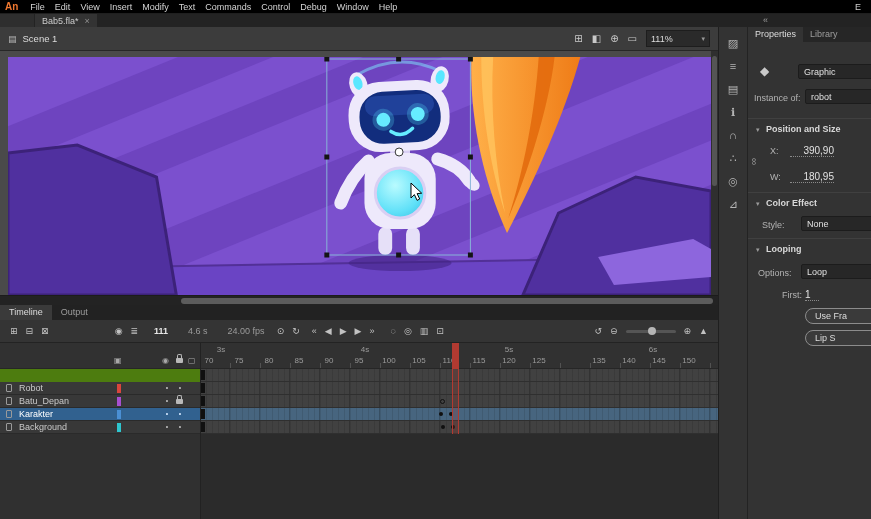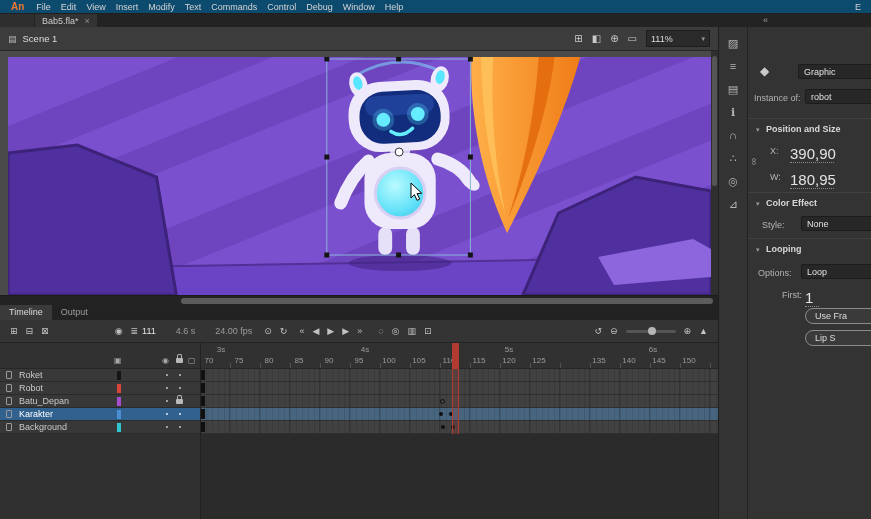--- a/index.html
+++ b/index.html
@@ -1,21 +1,21 @@
 <!DOCTYPE html>
 <html style="--stage-purple: #7b50ce; --stage-purple-dark: #6e44bf; --stage-rock: #50309f; --stage-orange: #f5891f; --robot-cyan: #59e7ff; --selection-blue: #31618f; --playhead-red: #b23a31;"><head>
 <meta charset="utf-8">
 <style>
   html,body{margin:0;padding:0;background:#1a1a1a;}
   #app{position:relative;width:871px;height:519px;background:#2e2e2e;overflow:hidden;
        font-family:"Liberation Sans","DejaVu Sans",sans-serif;color:#ccc;user-select:none;}
   
-  .menubar{position:absolute;left:0;top:0;width:100%;height:14px;background:#0c4a6e;
+  .menubar{position:absolute;left:0;top:0;width:100%;height:14px;background:#000000;
            border-bottom:1px solid #1f1f1f;display:flex;align-items:center;font-size:9px;
-           color:#d4d4d4;box-sizing:border-box;padding-left:6px;}
+           color:#d4d4d4;box-sizing:border-box;}
   .logo{color:#f07830;font-weight:bold;font-size:10px;padding:0 7px 0 5px;}
   .mi{padding:0 5px;}
   .mright{margin-left:auto;padding-right:10px;color:#cfcfcf;}
   
   .tabbar{position:absolute;left:0;top:14px;width:100%;height:13px;background:#232323;display:flex;margin-left:34px;}
   .doctab{margin-left:1px;background:#333;display:flex;align-items:center;padding:0 7px;
           font-size:9px;color:#ccc;gap:6px;}
   .tclose{color:#8f8f8f;}
   .collapse{position:absolute;left:729px;top:0;line-height:13px;font-size:9px;color:#9a9a9a;}
   
@@ -40,21 +40,21 @@
   
   .timeline{position:absolute;left:0;top:305px;width:718px;bottom:0;background:#4d7c0f;}
   .tl-tabs{position:absolute;left:0;top:0;width:100%;height:15px;background:#222;display:flex;}
   .tltab{padding:0 9px;font-size:9px;line-height:15px;color:#9d9d9d;}
   .tltab.active{background:#3a3a3a;color:#ddd;}
   .tl-toolbar{position:absolute;left:0;top:15px;width:100%;height:23px;background:#343434;
               border-bottom:1px solid #232323;display:flex;align-items:center;box-sizing:border-box;
               font-size:9px;color:#c2c2c2;padding:0 6px;}
   .ticon{margin:0 4px;font-size:9px;}
   .tcam{margin-left:62px;}
-  .tread{color:#e6e6e6;margin-left:0;}
+  .tread{color:#e6e6e6;margin-left:12px;font-weight:bold;}
   .tdim{color:#9b9b9b;margin-left:20px;}
   .gapL{margin-left:12px;}
   .gapM{margin-left:8px;}
   .tzslider{width:50px;height:3px;background:#555;border-radius:2px;position:relative;margin:0 4px;}
   .tzknob{position:absolute;left:22px;top:-3px;width:8px;height:8px;background:#b5b5b5;border-radius:50%;}
   .tright{margin-left:auto;display:flex;align-items:center;}
   .tl-body{position:absolute;left:0;top:38px;right:0;bottom:0;}
   .tl-header{position:absolute;left:0;top:0;width:200px;height:26px;background:#313131;
              border-bottom:1px solid #262626;box-sizing:border-box;}
   .hico{position:absolute;bottom:3px;font-size:8px;color:#a8a8a8;}
@@ -107,21 +107,21 @@
   .props{position:absolute;left:747px;top:27px;width:124px;bottom:0;background:#333;
          border-left:1px solid #232323;box-sizing:border-box;overflow:hidden;}
   .prop-tabs{height:15px;background:#262626;display:flex;}
   .ptab{padding:0 7px;font-size:9px;line-height:15px;color:#9d9d9d;}
   .ptab.active{background:#333;color:#ddd;}
   .prop-body{position:absolute;left:0;top:15px;right:0;bottom:0;}
   .pdivider{position:absolute;left:0;right:0;height:1px;background:#404040;}
   .psec{position:absolute;left:8px;font-size:9px;color:#d8d8d8;font-weight:bold;white-space:nowrap;}
   .pcaret{font-size:7px;color:#9a9a9a;margin-right:4px;font-weight:normal;}
   .plabel{position:absolute;font-size:9px;color:#b3b3b3;white-space:nowrap;}
-  .pvalue{position:absolute;font-size:15px;color:#e3e3e3;border-bottom:1px dotted #8a8a8a;text-align:right;}
+  .pvalue{position:absolute;font-size:10px;color:#e3e3e3;border-bottom:1px dotted #8a8a8a;text-align:right;}
   .pbox{position:absolute;height:15px;background:#272727;border:1px solid #1c1c1c;border-radius:2px;
         font-size:9px;color:#e0e0e0;box-sizing:border-box;display:flex;align-items:center;
         justify-content:space-between;padding:0 5px;width:82px;white-space:nowrap;}
   .pbtn{position:absolute;left:57px;width:78px;height:16px;border:1px solid #8c8c8c;border-radius:9px;
         font-size:9px;color:#ddd;line-height:14px;padding:0 9px;box-sizing:border-box;background:#3a3a3a;
         white-space:nowrap;overflow:hidden;}
   .psym{position:absolute;left:12px;top:22px;font-size:12px;color:#c9c9c9;}
   .plink{position:absolute;left:3px;top:114px;font-size:10px;color:#9a9a9a;transform:rotate(90deg);}
 </style>
 </head>
@@ -318,27 +318,20 @@
         <span class="rnum" style="left:309px;">120</span>
         <span class="rnum" style="left:339px;">125</span>
         <span class="rnum" style="left:369px;margin-top:20px;">130</span>
         <span class="rnum" style="left:399px;">135</span>
         <span class="rnum" style="left:429px;">140</span>
         <span class="rnum" style="left:459px;">145</span>
         <span class="rnum" style="left:489px;">150</span>
       </div>
       <div class="tl-rows">
         <div class="lrow">
-          <div class="row-left">
-            <span class="licon"></span>
-            <span class="lname">Roket</span>
-            <span class="lswatch" style="background: rgb(21, 21, 21);"></span>
-            <span class="ldot eye">•</span>
-            <span class="ldot lock">•</span>
-          </div>
           <div class="row-frames">
             <div class="kf-start"></div>
           </div>
         </div>
         <div class="lrow">
           <div class="row-left">
             <span class="licon"></span>
             <span class="lname">Robot</span>
             <span class="lswatch" style="background: rgb(217, 69, 60);"></span>
             <span class="ldot eye">•</span>
@@ -405,20 +398,24 @@
     <span class="dico">≡</span>
     <span class="dico">▤</span>
     <span class="dico">ℹ</span>
     <span class="dico">∩</span>
     <span class="dico">∴</span>
     <span class="dico">◎</span>
     <span class="dico">⊿</span>
   </div>
 
   <div class="props">
+    <div class="prop-tabs">
+      <span class="ptab active">Properties</span>
+      <span class="ptab">Library</span>
+    </div>
     <div class="prop-body">
       <span class="psym">◆</span>
       <div class="pbox" style="left:50px;top:22px;width:85px;">
         <span>Graphic</span>
 
       </div>
       <span class="plabel" style="left:6px;top:51px;">Instance of:</span>
       <div class="pbox" style="left:57px;top:47px;width:78px;">
         <span>robot</span>
       </div>

